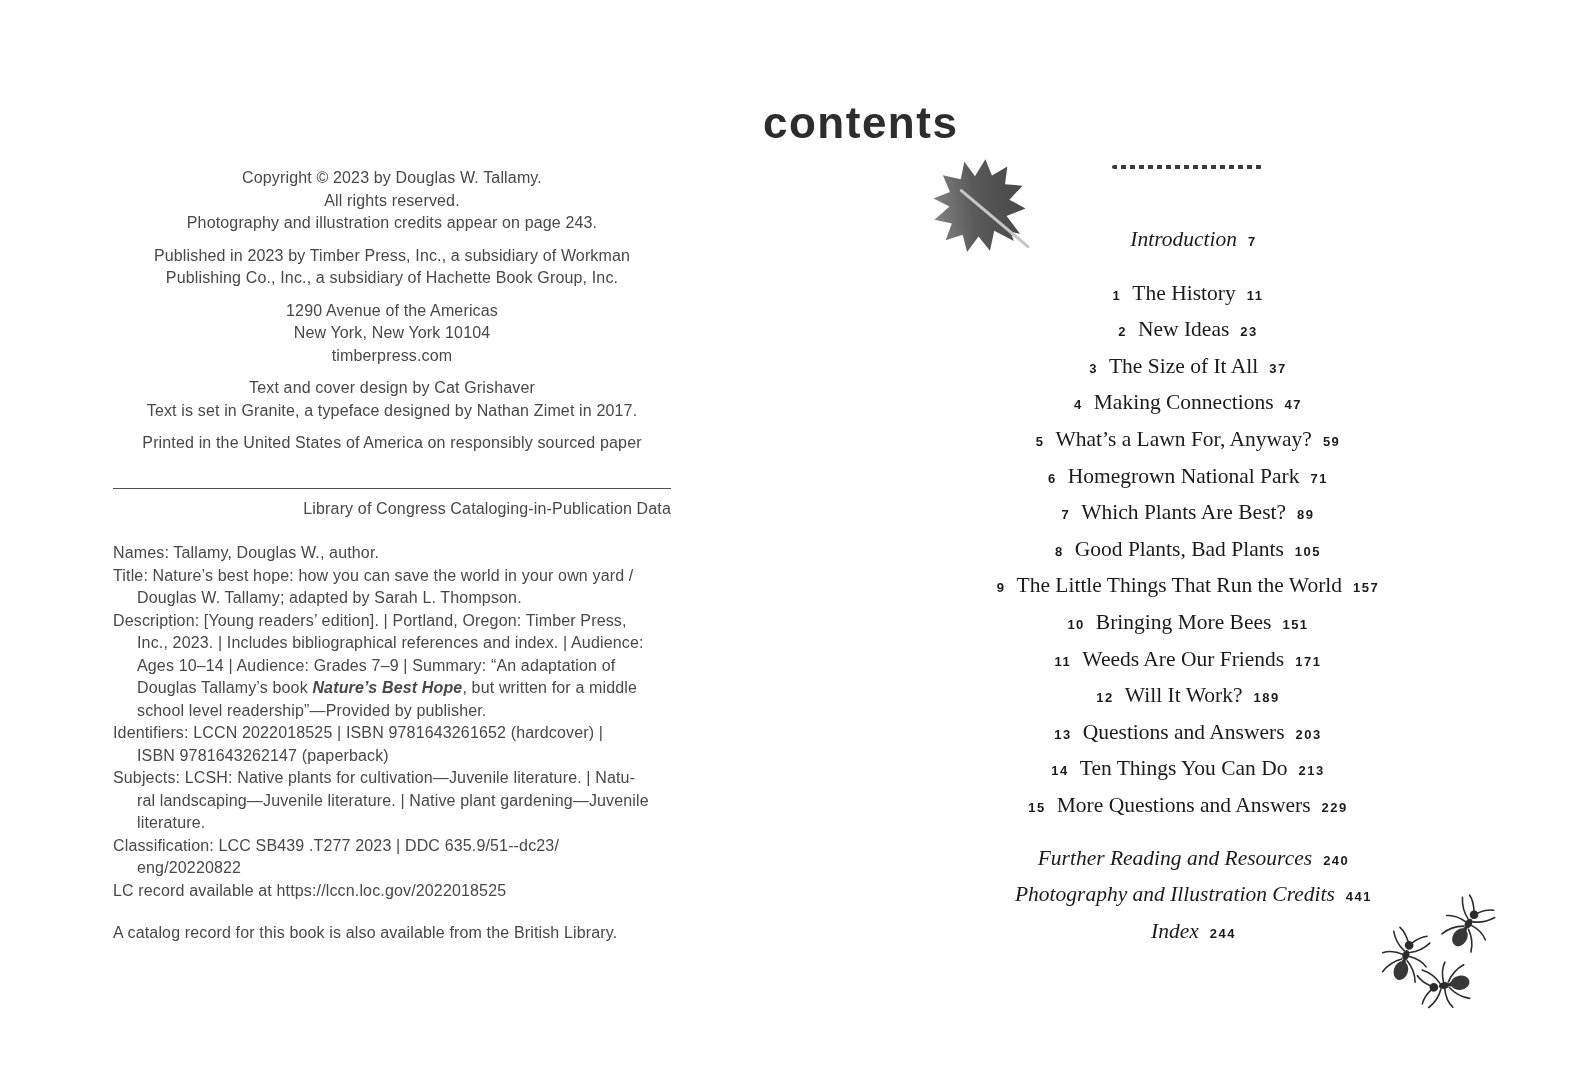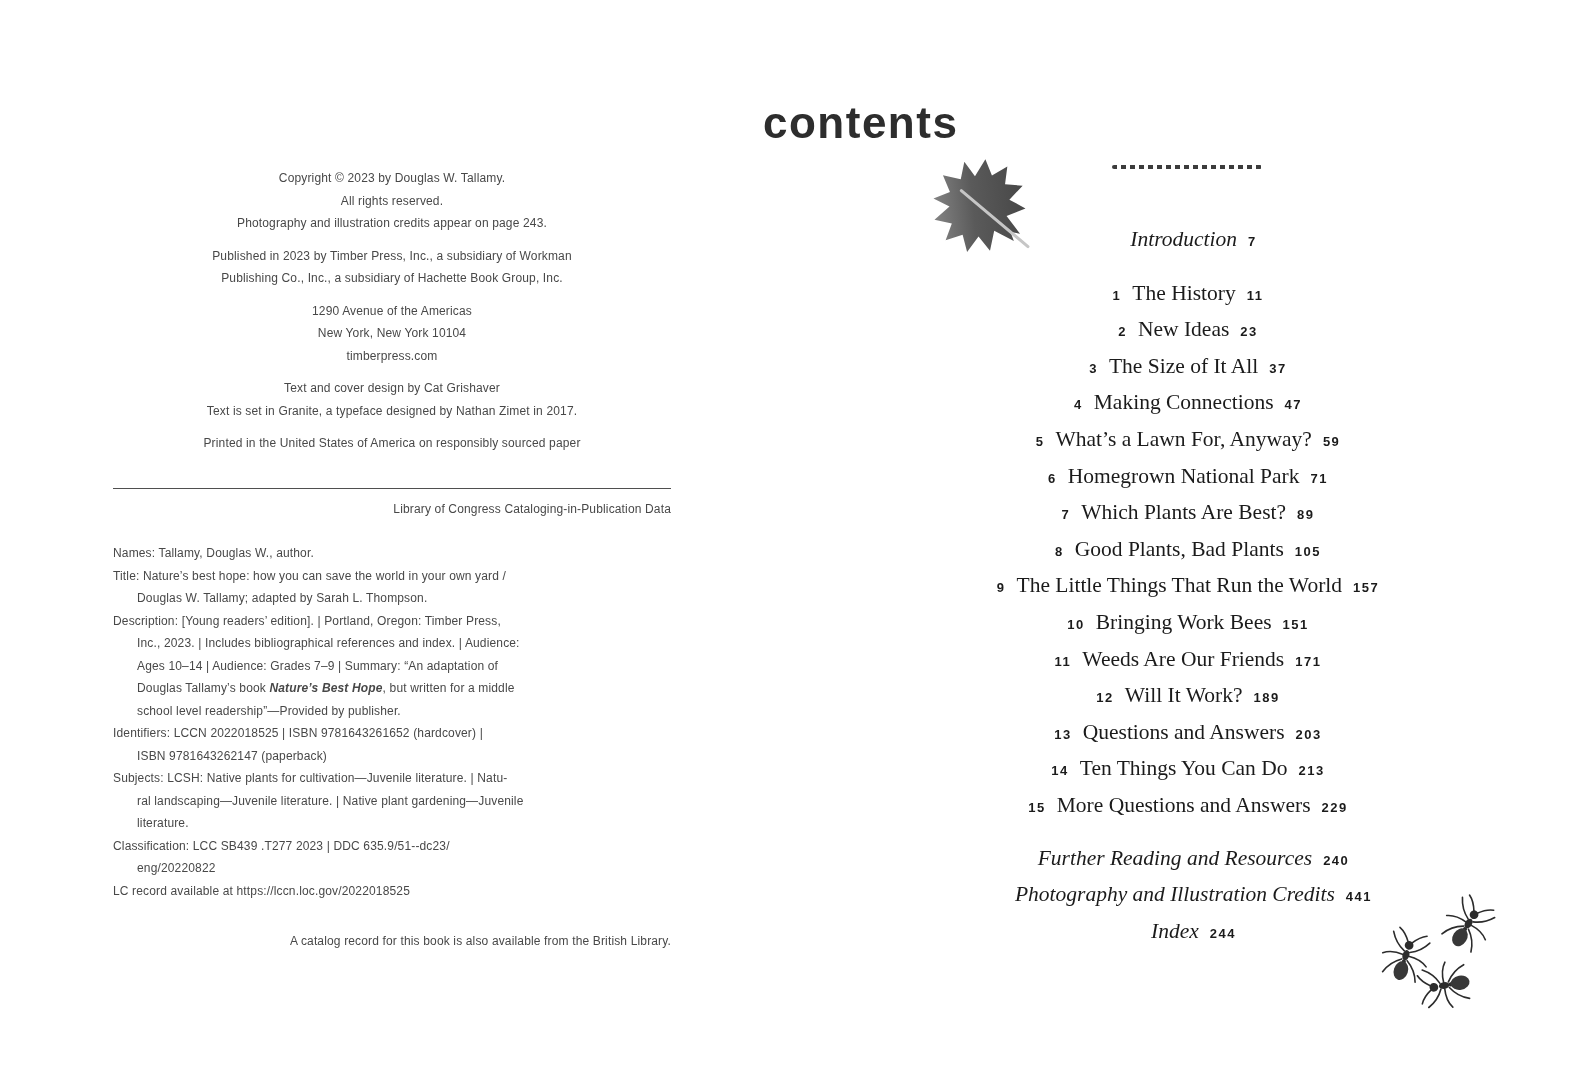--- a/index.html
+++ b/index.html
@@ -5,33 +5,33 @@
   * { margin:0; padding:0; box-sizing:border-box; }
   html,body { background:#ffffff; }
   body {
     width:1584px; height:1072px; position:relative; overflow:hidden;
     font-family:"Liberation Sans", sans-serif;
   }
 
   
   .colophon {
     position:absolute; left:113px; top:167px; width:558px;
-    color:#484848; font-size:12px; line-height:22.5px; letter-spacing:0.15px;
+    color:#484848; font-size:16px; line-height:22.5px; letter-spacing:0.15px;
   }
   .blk { text-align:center; margin-bottom:10px; }
   .blk:last-of-type { margin-bottom:0; }
   .rule {
     border:none; border-top:1.5px solid #4f4f4f;
     margin:33px 0 9px 0; width:100%;
   }
   .loc-head { text-align:right; }
   .loc-list { margin-top:22px; text-align:left; }
   .loc-line.ind { padding-left:24px; }
   .it { font-style:italic;font-weight:bold; }
-  .british { margin-top:28px; text-align:right; }
+  .british { margin-top:20px; text-align:left; }
 
   
   .contents-title {
     position:absolute; left:763px; top:98px; width:792px;
     text-align:left; font-family:"Liberation Sans", sans-serif;
     font-weight:bold; font-size:44px; letter-spacing:1.5px; color:#2d2d2d;
   }
   .dotline {
     position:absolute; left:1112px; top:165px; width:150px; height:4px;
     background:repeating-linear-gradient(90deg,#3c3c3c 0 5px, transparent 5px 9px);
@@ -171,21 +171,21 @@
       <span class="title">Good Plants, Bad Plants</span>
       <span class="pg">105</span>
     </div>
   <div class="toc-row">
       <span class="num">9</span>
       <span class="title">The Little Things That Run the World</span>
       <span class="pg">157</span>
     </div>
   <div class="toc-row">
       <span class="num">10</span>
-      <span class="title">Bringing Work Bees</span>
+      <span class="title">Bringing More Bees</span>
       <span class="pg">151</span>
     </div>
   <div class="toc-row">
       <span class="num">11</span>
       <span class="title">Weeds Are Our Friends</span>
       <span class="pg">171</span>
     </div>
   <div class="toc-row">
       <span class="num">12</span>
       <span class="title">Will It Work?</span>

